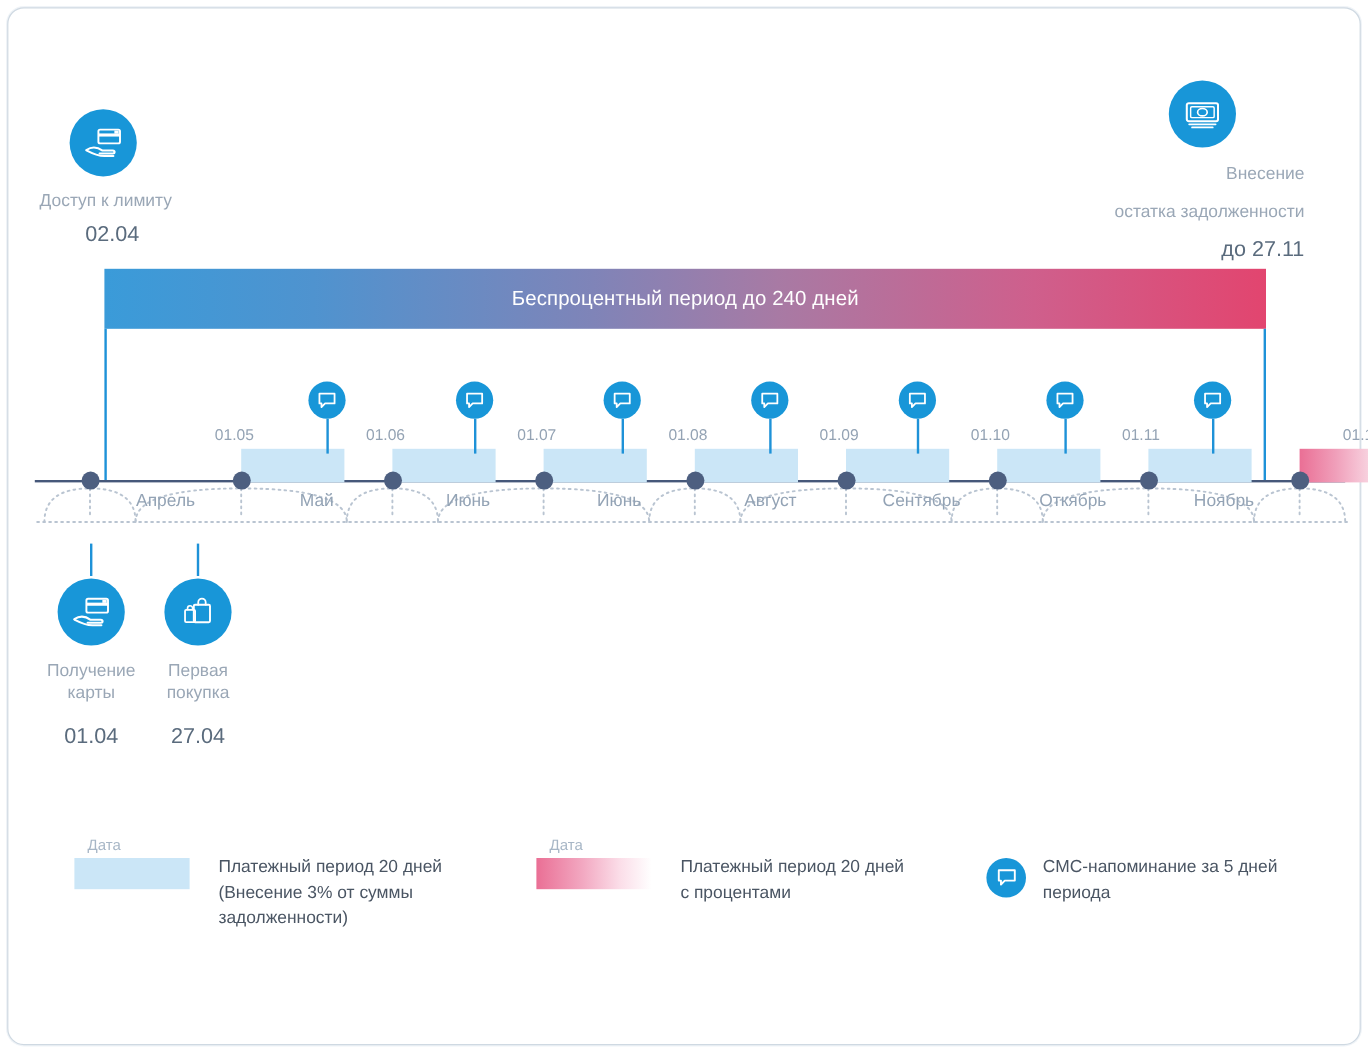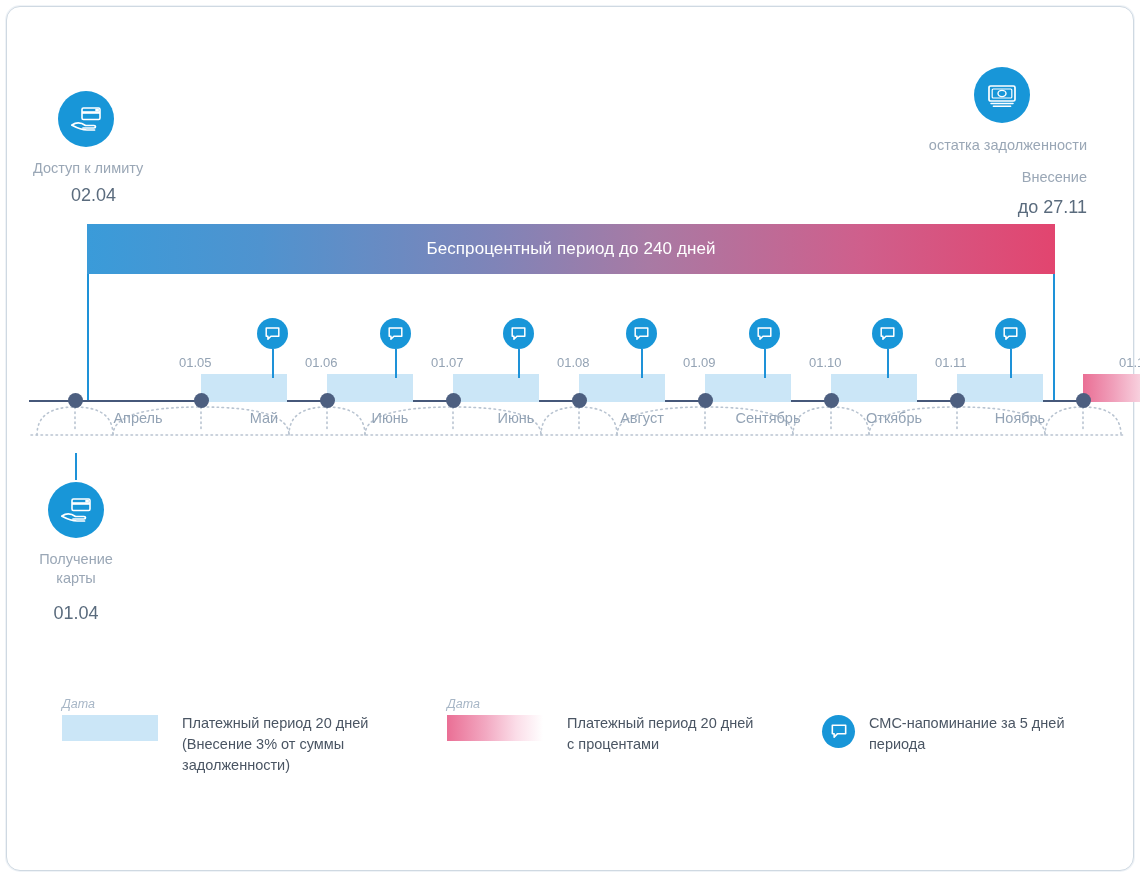--- a/index.html
+++ b/index.html
@@ -66,21 +66,21 @@
   
   .m-bottom{position:absolute;}
   .m-bottom .stem{position:absolute;width:2px;height:27px;background:#1e92d8;}
   .m-bottom .circle{width:56px;height:56px;}
   .m-bottom .lbl{text-align:center;line-height:19px;}
   .m-bottom .date-big{text-align:center;margin-top:10px;}
 
   
   .legend{position:absolute;left:55px;top:690px;width:1050px;}
   .lg-item{position:absolute;display:flex;align-items:flex-start;}
-  .lg-datelbl{position:absolute;color:#a7b6c6;font-size:12.5px;top:0;left:0;font-style:italic;}
+  .lg-datelbl{position:absolute;color:#a7b6c6;font-size:12.5px;top:0;left:11px;}
   .lg-sw{width:96px;height:26px;margin-top:18px;}
   .lg-sw.blue{background:#cbe6f7;}
   .lg-sw.pink{background:linear-gradient(90deg,#ea6f95 0%,#f2a8c1 40%,#fbdde8 72%,rgba(255,255,255,0) 100%);}
   .lg-txt{color:#4a5563;font-size:14.5px;line-height:21px;}
   .lg-circle{width:33px;height:33px;border-radius:50%;background:#1896d8;display:flex;align-items:center;justify-content:center;flex:none;}
 </style>
 </head>
 <body>
 
 <div class="page">
@@ -103,22 +103,22 @@
     <div class="m-topright">
       <div class="circle">
         <svg width="34" height="28" viewBox="0 0 34 28">
           <rect x="4" y="5" width="26" height="15" rx="1.6" fill="none" stroke="#fff" stroke-width="1.7"></rect>
           <rect x="7.2" y="8" width="19.6" height="9" rx="1" fill="none" stroke="#fff" stroke-width="1.2"></rect>
           <ellipse cx="17" cy="12.5" rx="4" ry="3.1" fill="none" stroke="#fff" stroke-width="1.4"></ellipse>
           <path d="M6 22.6 H28" stroke="#fff" stroke-width="1.5" stroke-linecap="round"></path>
           <path d="M8.4 25.2 H25.6" stroke="#fff" stroke-width="1.5" stroke-linecap="round"></path>
         </svg>
       </div>
+      <div class="lbl">Внесение</div>
       <div class="lbl">остатка задолженности</div>
-      <div class="lbl">Внесение</div>
       <div class="date-big">до 27.11</div>
     </div>
 
     <div class="banner">
       <span class="banner-text">Беспроцентный период до 240 дней</span>
     </div>
 
     <div class="vline" style="left:80px;top:267px;height:127px;"></div>
     <div class="vline" style="left:1046px;top:267px;height:127px;"></div>
 
@@ -252,20 +252,34 @@
           <rect x="26.3" y="4.8" width="3.6" height="2.6" fill="#fff"></rect>
           <path d="M3 21 C8 17.5 13 19 16.5 21.5 L25 21.5 C27 21.5 27 24 25 24 L14 24" fill="none" stroke="#fff" stroke-width="1.7" stroke-linecap="round" stroke-linejoin="round"></path>
           <path d="M3 21.3 C9 24.5 13 26 18 26 L25.5 26" fill="none" stroke="#fff" stroke-width="1.7" stroke-linecap="round"></path>
         </svg>
       </div>
       <div class="lbl" style="margin-top:12px;">Получение</div>
       <div class="lbl">карты</div>
       <div class="date-big">01.04</div>
     </div>
 
+    <div class="m-bottom" style="left:99px;top:446px;width:118px;">
+      <div class="stem" style="left:58px;top:0;"></div>
+      <div class="circle" style="margin:29px auto 0;">
+        <svg width="32" height="30" viewBox="0 0 32 30">
+          <rect x="12.5" y="9" width="13.5" height="14.5" rx="1" fill="none" stroke="#fff" stroke-width="1.6"></rect>
+          <path d="M16.2 9.6V6.9a3.1 3.1 0 0 1 6.2 0v2.7" fill="none" stroke="#fff" stroke-width="1.5"></path>
+          <rect x="5.2" y="13.2" width="8.4" height="10.3" rx="1" fill="none" stroke="#fff" stroke-width="1.5"></rect>
+          <path d="M7.3 13.6v-1.7a2.1 2.1 0 0 1 4.2 0v1.7" fill="none" stroke="#fff" stroke-width="1.4"></path>
+        </svg>
+      </div>
+      <div class="lbl" style="margin-top:12px;">Первая</div>
+      <div class="lbl">покупка</div>
+      <div class="date-big">27.04</div>
+    </div>
 
     <div class="legend">
 
       <div class="lg-item" style="left:0;top:0;">
         <div style="position:relative;width:120px;">
           <div class="lg-datelbl">Дата</div>
           <div class="lg-sw blue"></div>
         </div>
         <div class="lg-txt" style="margin-top:16px;width:230px;">
           <div>Платежный период 20 дней</div>

